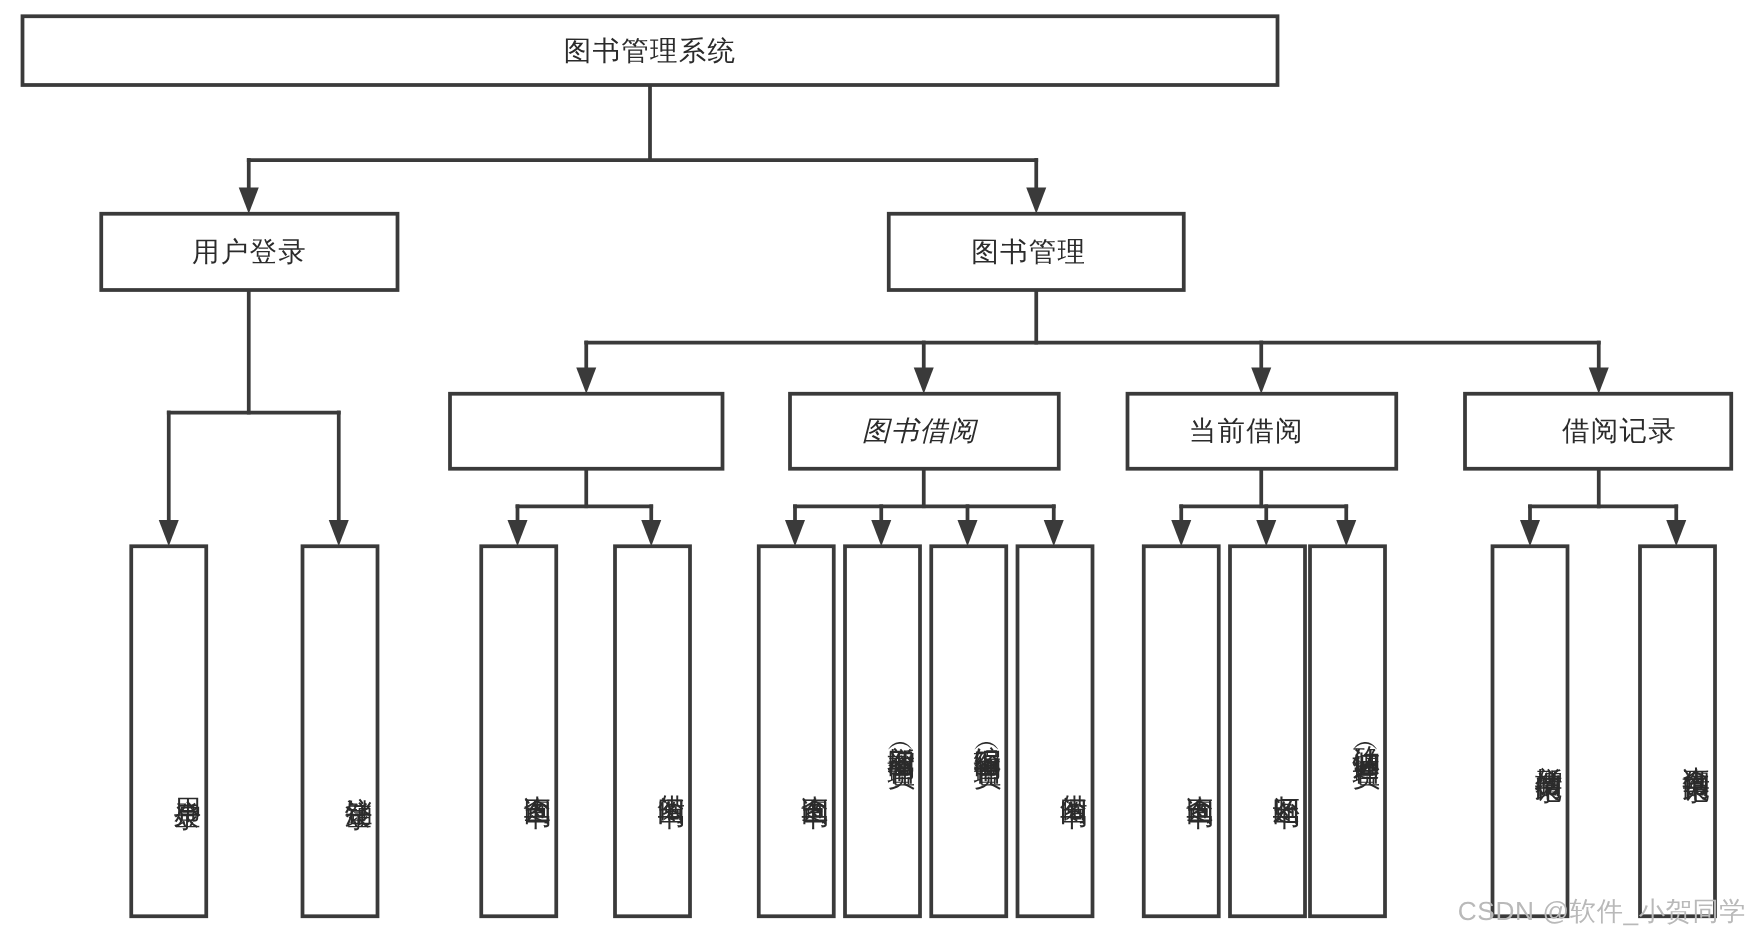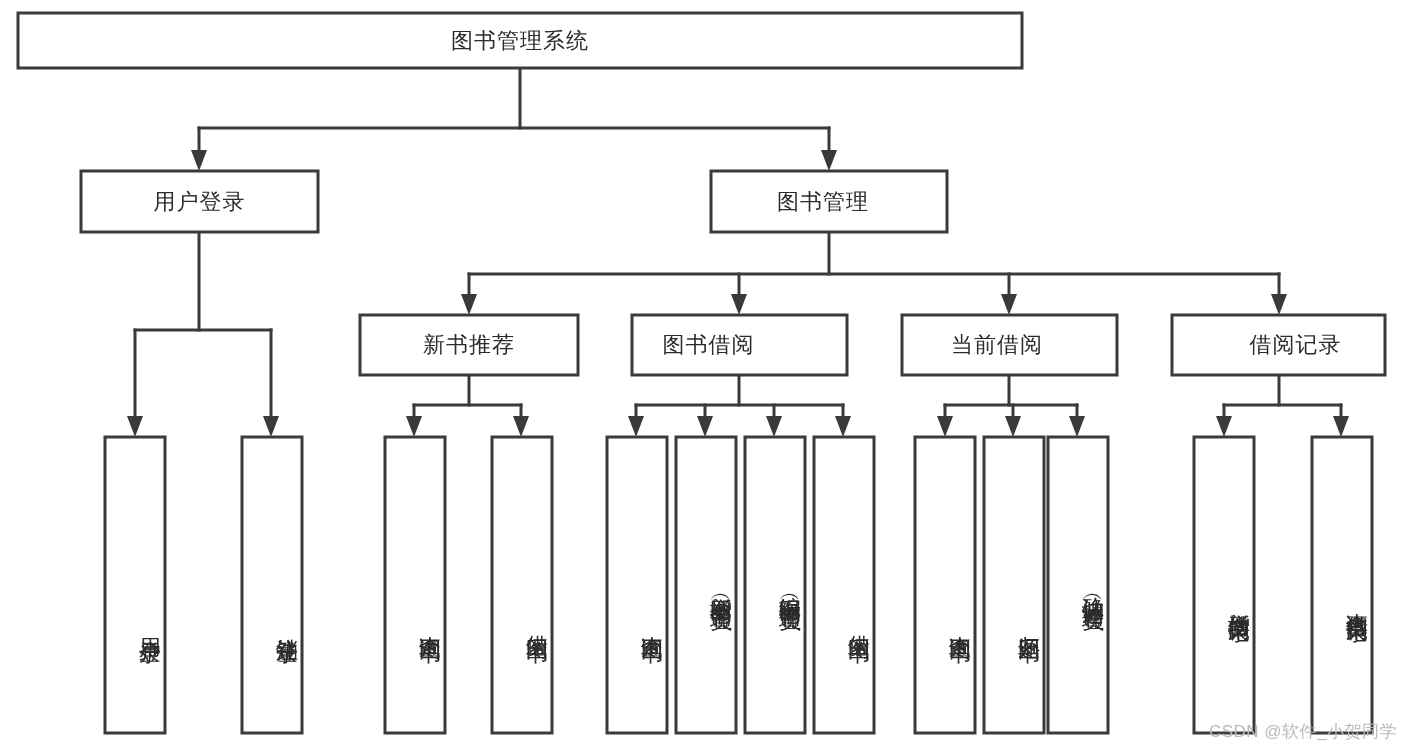--- a/index.html
+++ b/index.html
@@ -64,21 +64,21 @@
     text-orientation: upright;
     letter-spacing: 2px;
     white-space: nowrap;
     pointer-events: none;
   }
   .watermark {
     position: absolute;
     right: 8px;
     bottom: 4px;
     color: #b9b9b9;
-    font-size: 17px;
+    font-size: 21px;
     letter-spacing: 0.5px;
     white-space: nowrap;
     pointer-events: none;
   }
 </style>
 </head>
 <body>
 
 <div id="diagram-root">
 
@@ -192,22 +192,21 @@
 
     <rect class="node-box" x="1194" y="437" width="60" height="296"></rect>
     <rect class="node-box" x="1312" y="437" width="60" height="296"></rect>
   </svg>
 
   <div class="node-label-h" style="left:18px;  top:13px;  width:1004px; height:55px;">图书管理系统</div>
 
   <div class="node-label-h" style="left:81px;  top:171px; width:237px; height:61px;">用户登录</div>
   <div class="node-label-h" style="left:711px; top:171px; width:224px; height:61px;">图书管理</div>
 
-  <div class="node-label-h" style="left:360px; top:315px; width:218px; height:60px;">新书推荐</div>
-  <div class="node-label-h" style="left:601px; top:315px; width:215px; height:60px;">图书借阅</div>
+  <div class="node-label-h" style="left:628px; top:315px; width:215px; height:60px;font-style:italic;">图书借阅</div>
   <div class="node-label-h" style="left:902px; top:315px; width:190px; height:60px;">当前借阅</div>
   <div class="node-label-h" style="left:1172px;top:315px; width:247px; height:60px;">借阅记录</div>
 
   <div class="node-label-v" style="left:105px; top:515px; width:60px; height:218px;">用户登录</div>
   <div class="node-label-v" style="left:242px; top:515px; width:60px; height:218px;">注销登录</div>
 
   <div class="node-label-v" style="left:385px; top:510px; width:60px; height:223px;">查询图书</div>
   <div class="node-label-v" style="left:492px; top:510px; width:60px; height:223px;">借阅图书</div>
 
   <div class="node-label-v" style="left:607px; top:510px; width:60px; height:223px;">查询图书</div>

